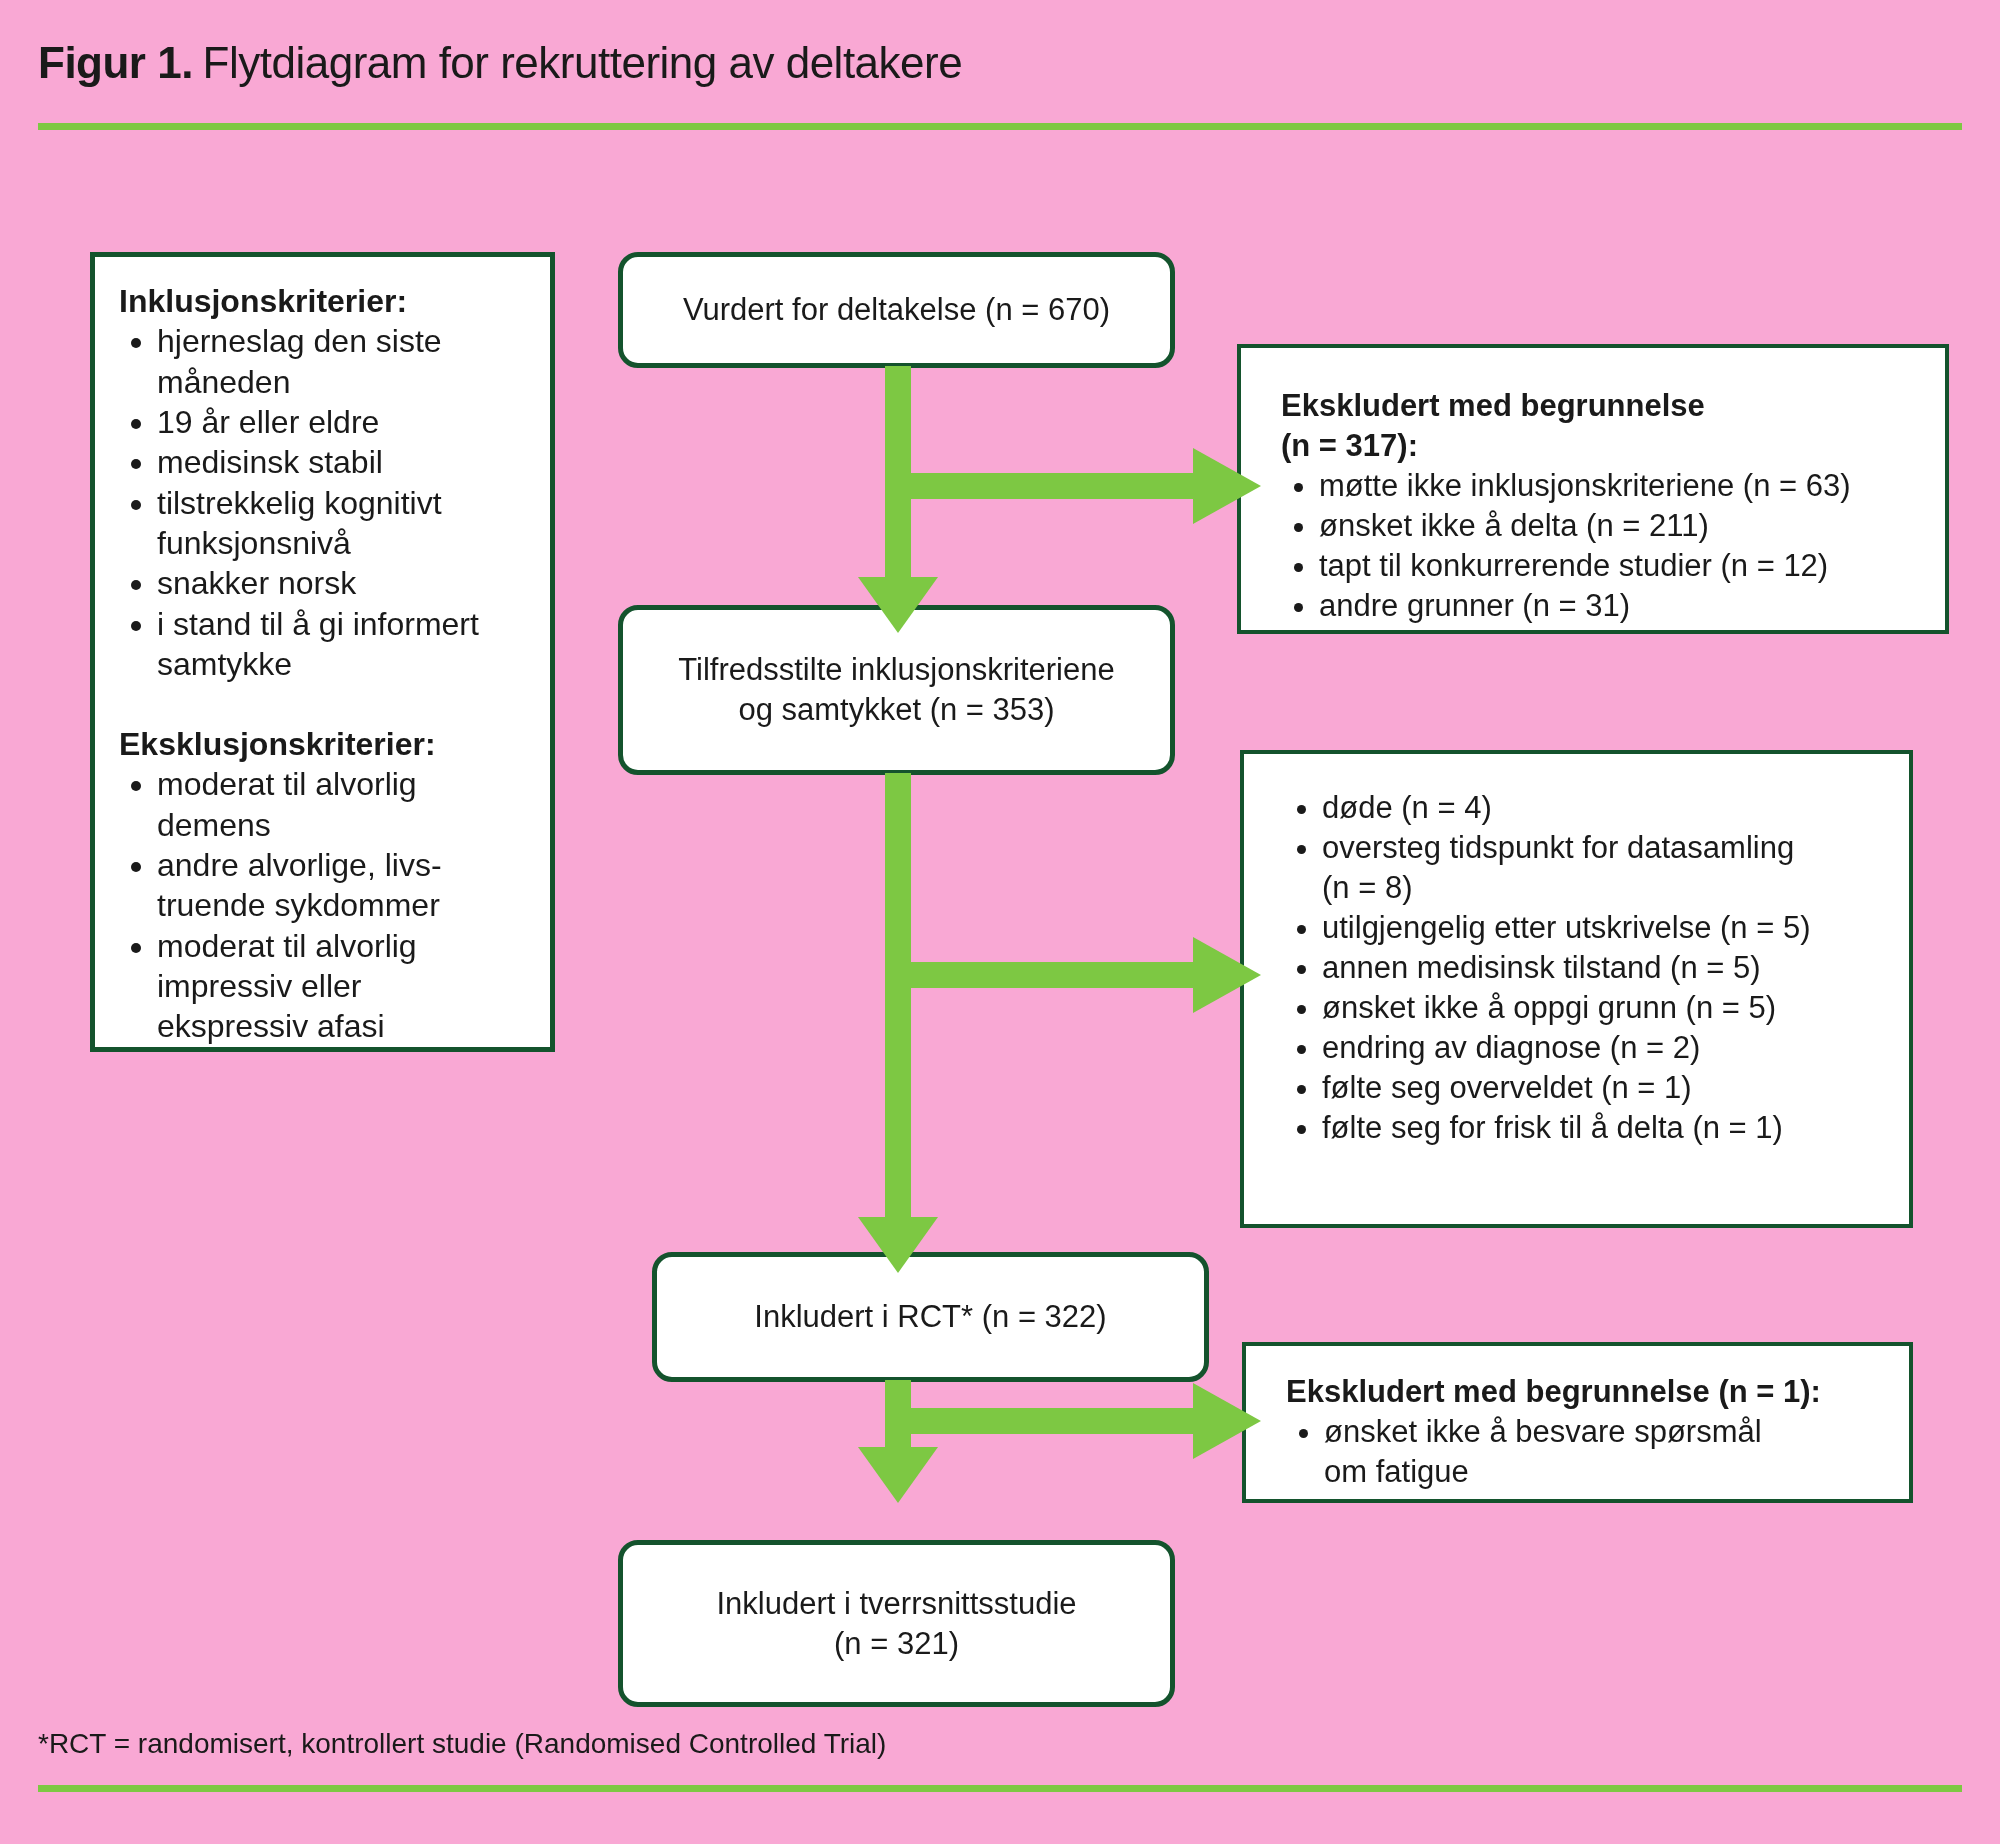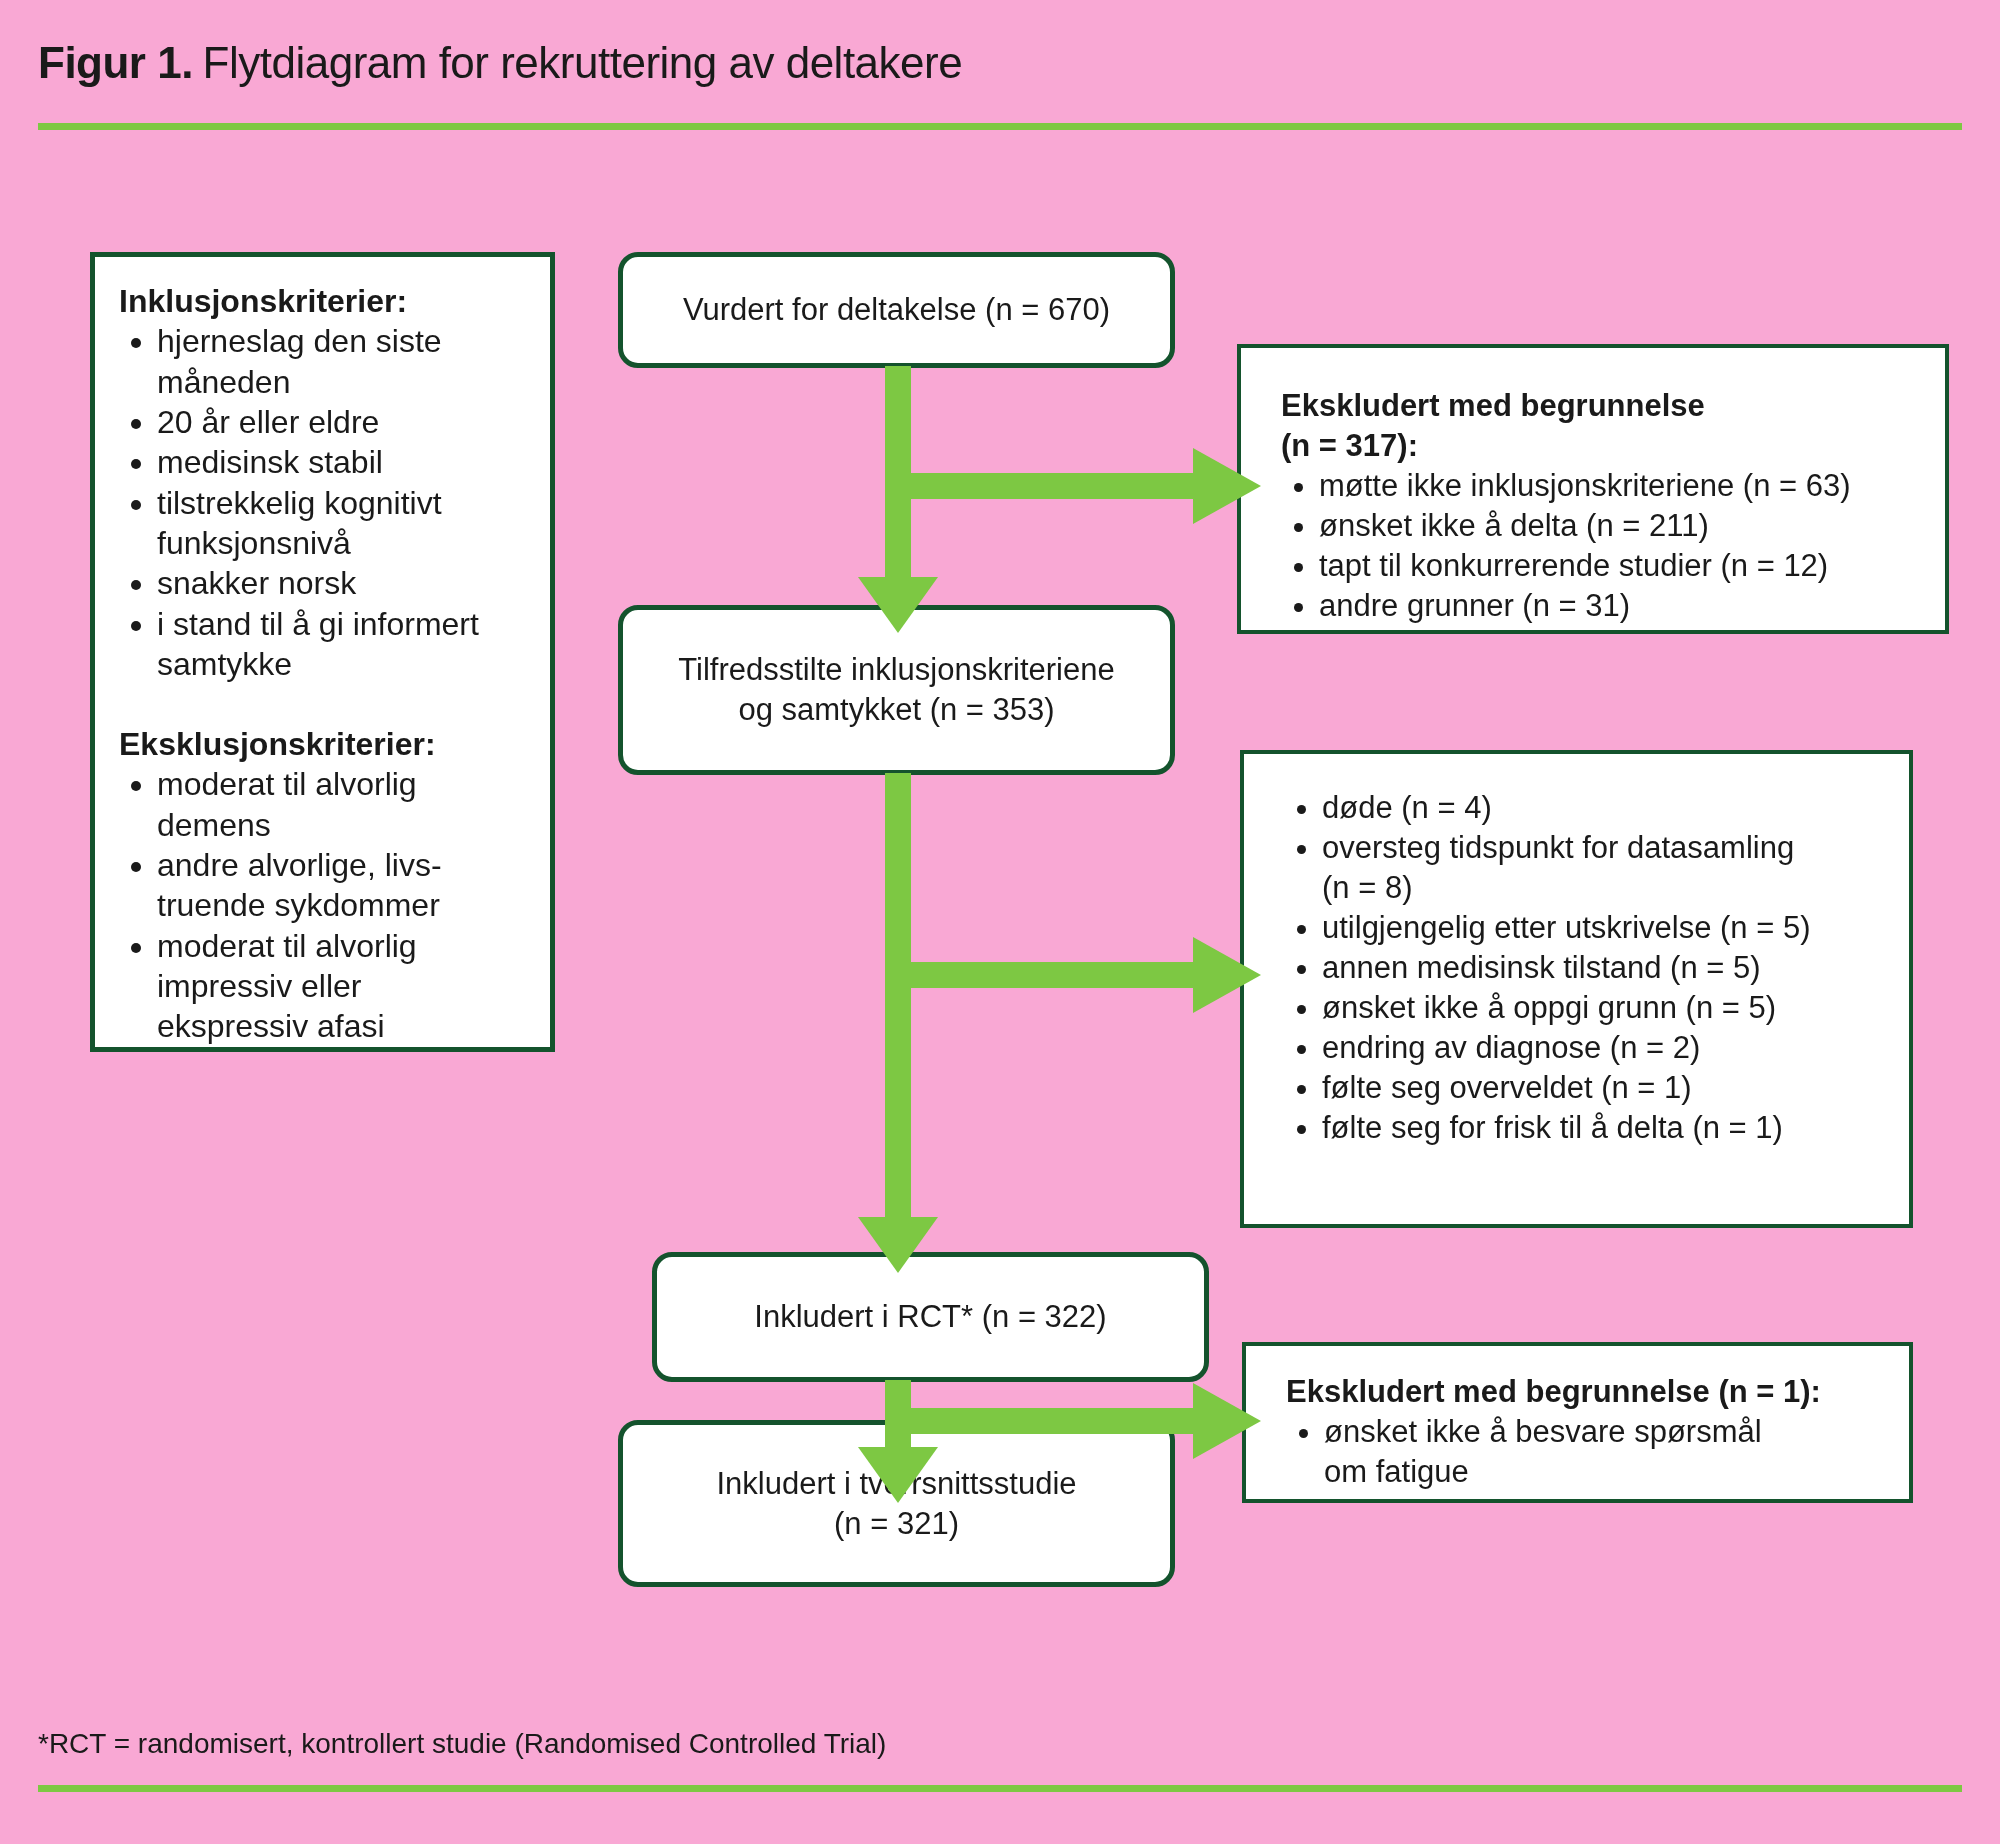--- a/index.html
+++ b/index.html
@@ -43,21 +43,21 @@
     justify-content: center;
     text-align: center;
     font-size: 31px;
     line-height: 1.29;
     white-space: pre-line;
     border-radius: 20px;
   }
   .box-assessed { left: 618px; top: 252px; width: 557px; height: 116px; }
   .box-eligible { left: 618px; top: 605px; width: 557px; height: 170px; }
   .box-rct      { left: 652px; top: 1252px; width: 557px; height: 130px; }
-  .box-cross    { left: 618px; top: 1420px; width: 557px; height: 167px; }
+  .box-cross    { left: 618px; top: 1540px; width: 557px; height: 167px; }
 
   .crit-box {
     left: 90px; top: 252px; width: 465px; height: 800px;
     font-size: 32px; line-height: 1.26;
     padding: 24px 14px 0 24px;
   }
   .crit-heading { font-weight: bold; }
   .crit-section-2 .crit-heading { margin-top: 40px; }
 
   .side-box {
@@ -110,21 +110,21 @@
     <span class="title-bold">Figur 1.</span><span>Flytdiagram for rekruttering av deltakere</span>
   </div>
   <div class="rule rule-top"></div>
 
   <div class="box crit-box">
     <div class="crit-section">
       <div class="crit-heading">Inklusjonskriterier:</div>
       <ul class="bullets">
           <li>hjerneslag den siste
 måneden</li>
-          <li>20 år eller eldre</li>
+          <li>19 år eller eldre</li>
           <li>medisinsk stabil</li>
           <li>tilstrekkelig kognitivt
 funksjonsnivå</li>
           <li>snakker norsk</li>
           <li>i stand til å gi informert
 samtykke</li>
         </ul>
     </div>
     <div class="crit-section crit-section-2">
       <div class="crit-heading">Eksklusjonskriterier:</div>

